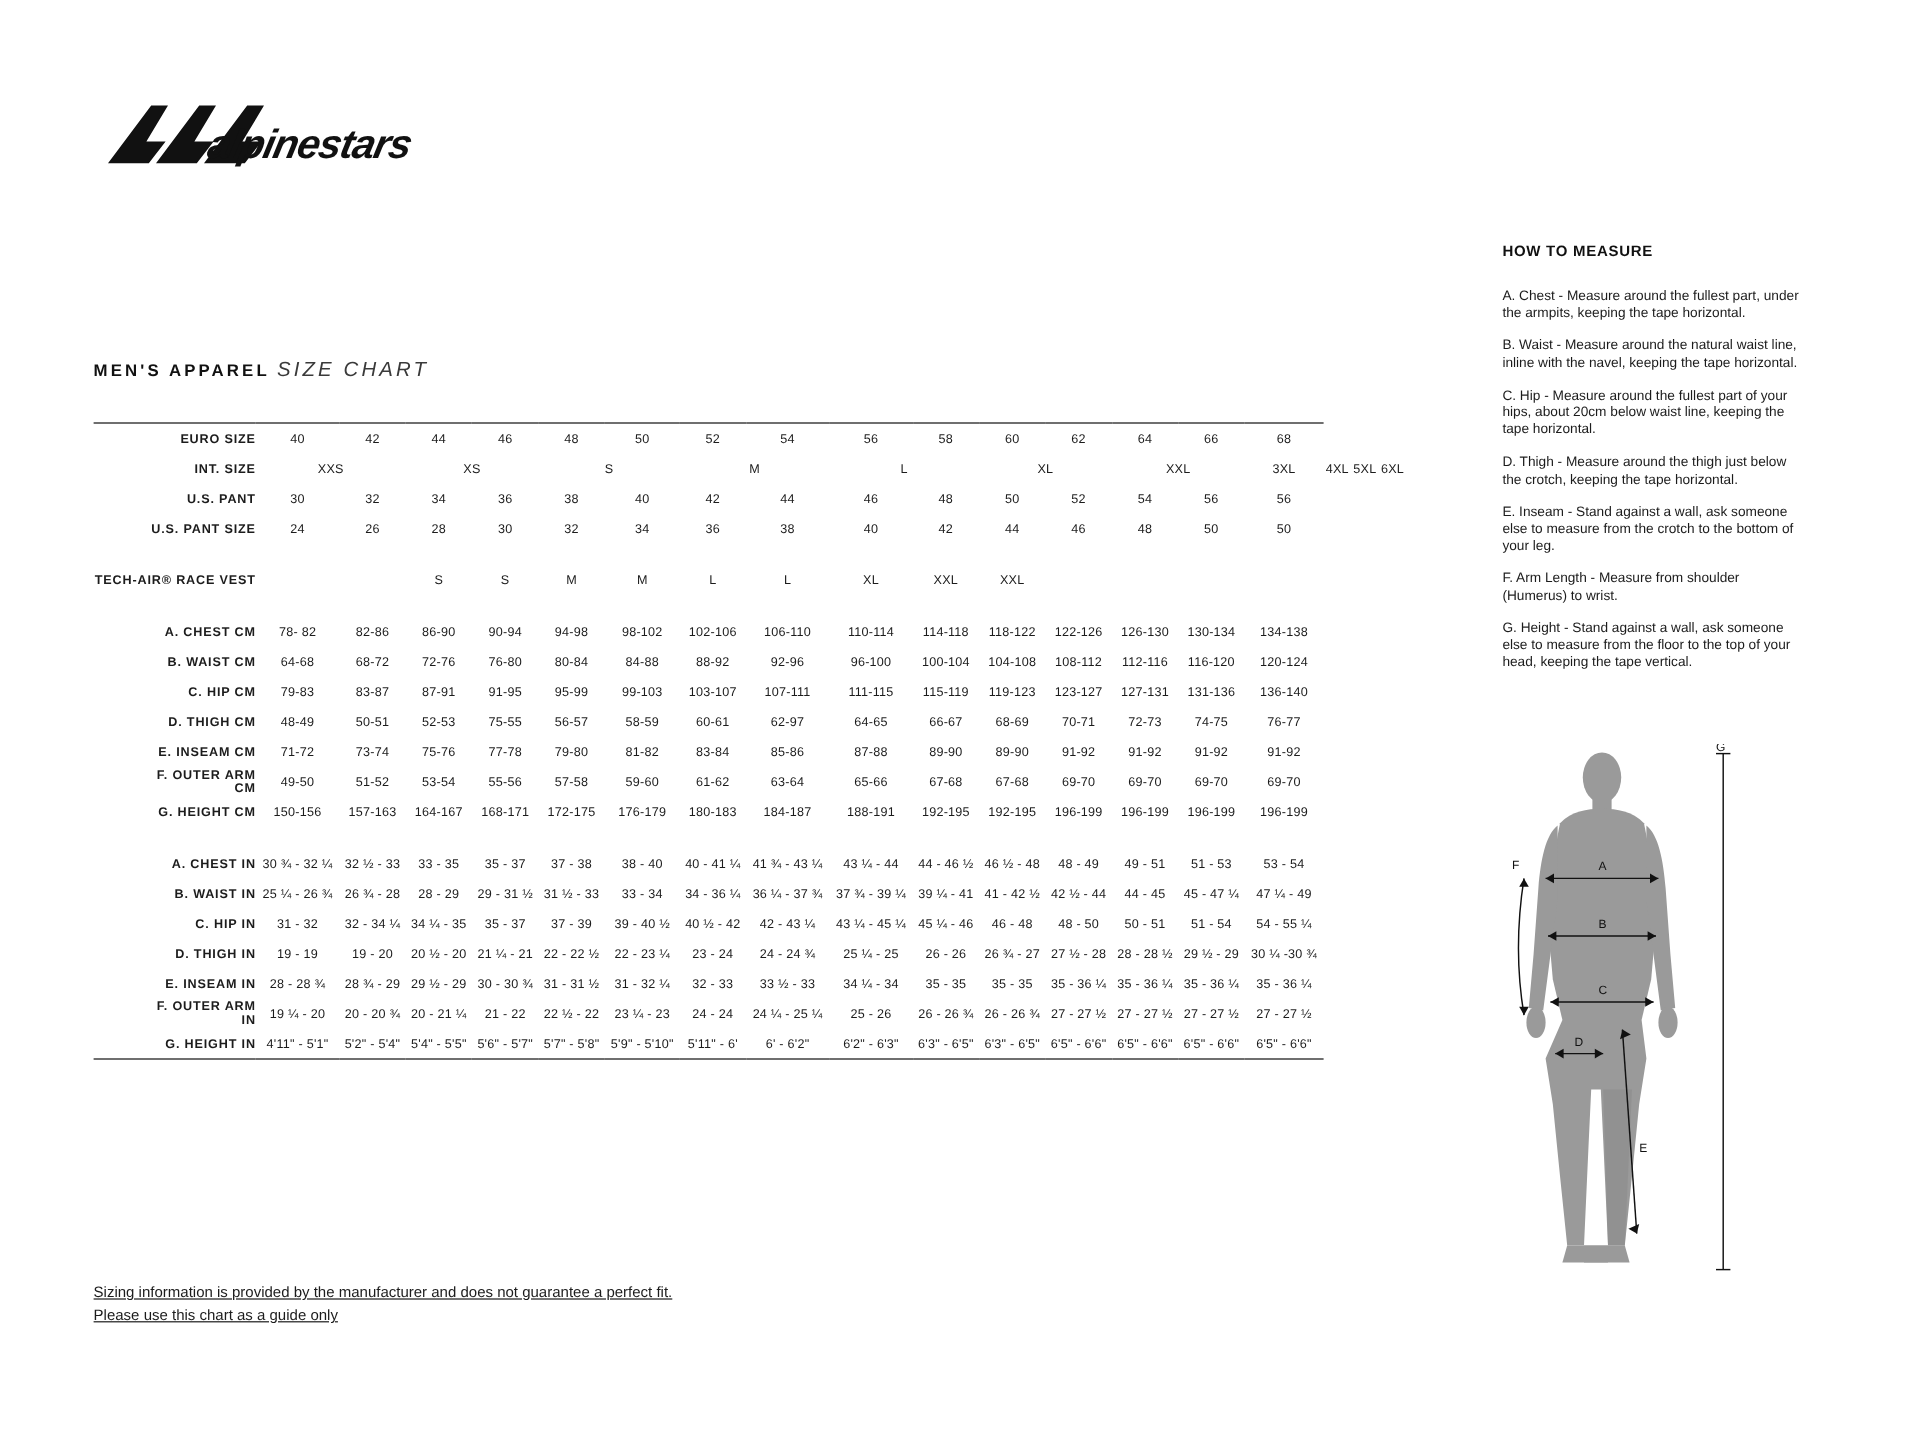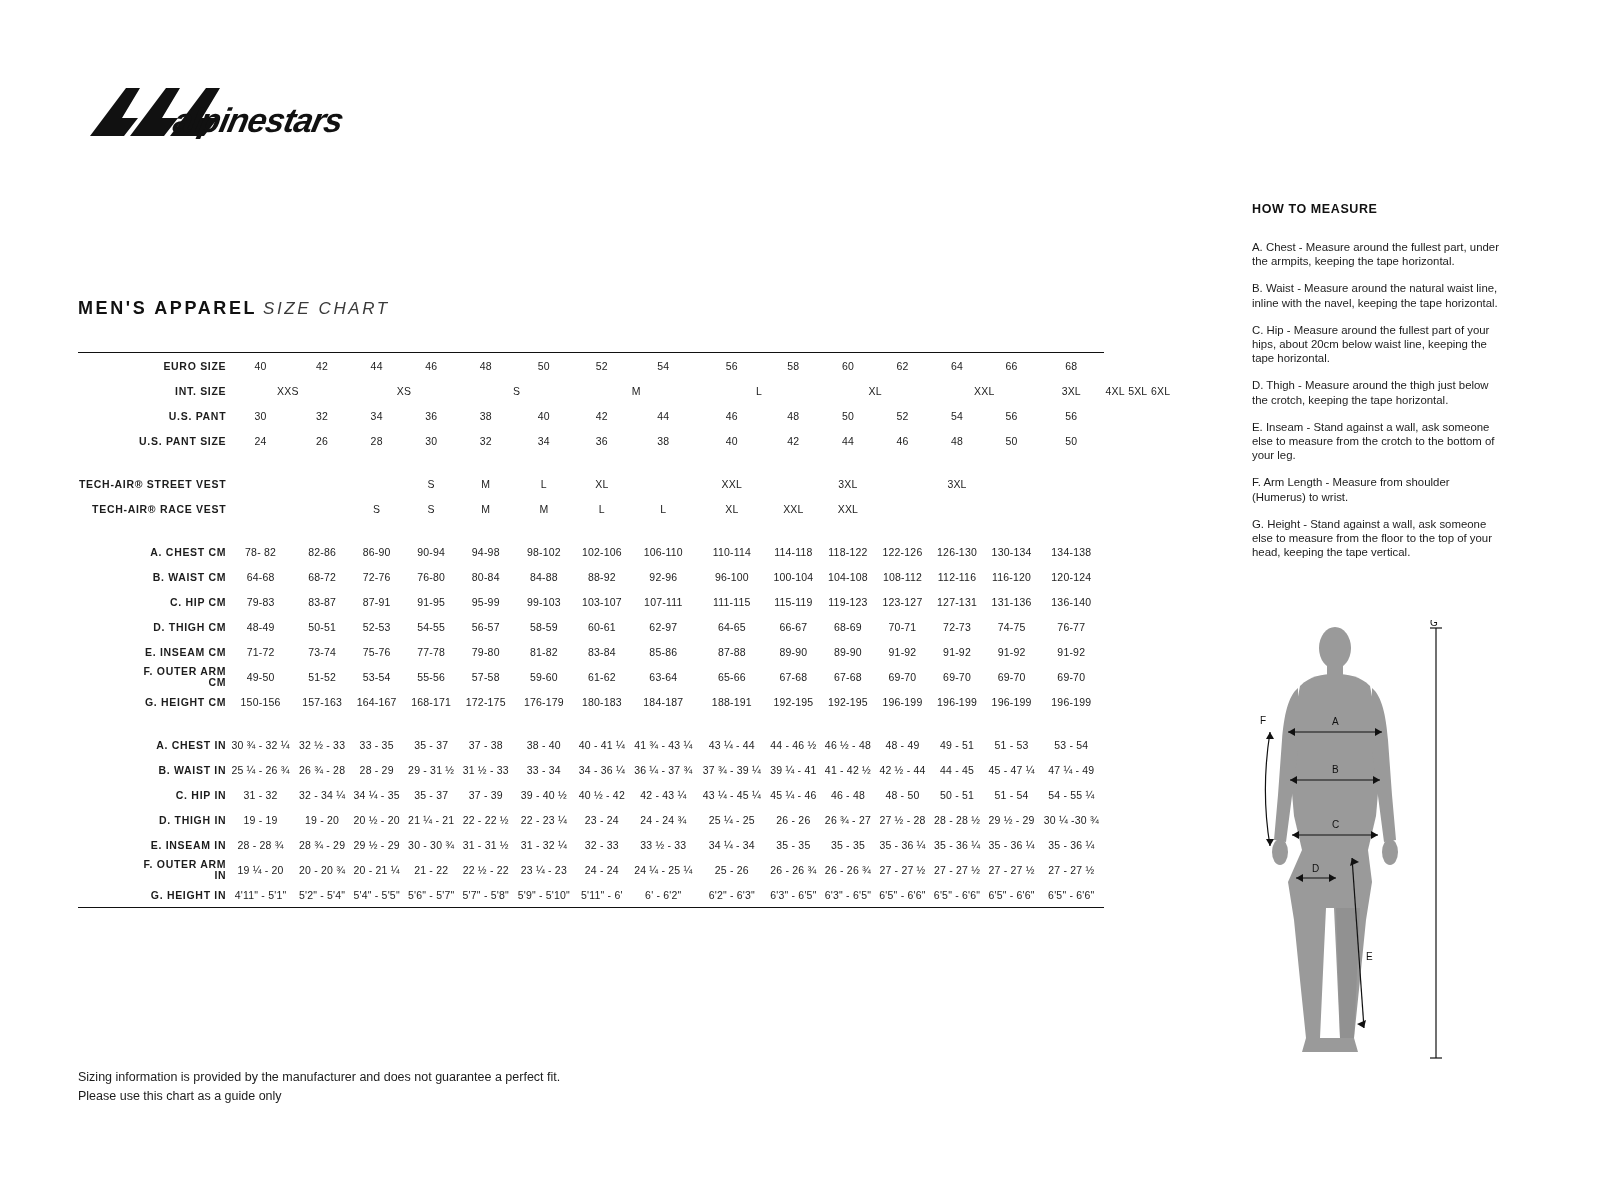--- a/index.html
+++ b/index.html
@@ -26,21 +26,21 @@
   }
 
   
   #title-block {
     position: absolute;
     left: 78px;
     top: 298px;
     white-space: nowrap;
   }
   #title-strong {
-    font-size: 18px;
+    font-size: 14px;
     font-weight: bold;
     letter-spacing: 2.6px;
     color: #111;
   }
   #title-light {
     font-size: 17px;
     font-weight: normal;
     font-style: italic;
     letter-spacing: 2.6px;
     color: #3a3a3a;
@@ -118,20 +118,21 @@
   }
 
   
   #footer {
     position: absolute;
     left: 78px;
     top: 1068px;
     font-size: 12.5px;
     line-height: 19px;
     color: #1c1c1c;
+    text-decoration: underline;
   }
 </style>
 </head>
 <body>
 
 <div id="logo">
   <svg viewBox="0 0 275 70" width="275" height="70" aria-hidden="true">
     <g fill="#111111">
       <path d="M12 58 L48 10 L62 10 L44 40 L60 40 L46 58 Z"></path>
       <path d="M52 58 L88 10 L102 10 L84 40 L100 40 L86 58 Z"></path>
@@ -218,38 +219,20 @@
       <td>46</td>
       <td>48</td>
       <td>50</td>
       <td>50</td>
     </tr>
 
     <tr class="spacer">
         <td colspan="16"></td>
       </tr>
 
-    <tr>
-      <td class="rowhead">TECH-AIR® STREET VEST</td>
-      <td></td>
-      <td></td>
-      <td></td>
-      <td>S</td>
-      <td>M</td>
-      <td>L</td>
-      <td>XL</td>
-      <td></td>
-      <td>XXL</td>
-      <td></td>
-      <td>3XL</td>
-      <td></td>
-      <td>3XL</td>
-      <td></td>
-      <td></td>
-    </tr>
 
     <tr>
       <td class="rowhead">TECH-AIR® RACE VEST</td>
       <td></td>
       <td></td>
       <td>S</td>
       <td>S</td>
       <td>M</td>
       <td>M</td>
       <td>L</td>
@@ -322,21 +305,21 @@
       <td>127-131</td>
       <td>131-136</td>
       <td>136-140</td>
     </tr>
 
     <tr>
       <td class="rowhead">D. THIGH CM</td>
       <td>48-49</td>
       <td>50-51</td>
       <td>52-53</td>
-      <td>54-55</td>
+      <td>75-55</td>
       <td>56-57</td>
       <td>58-59</td>
       <td>60-61</td>
       <td>62-97</td>
       <td>64-65</td>
       <td>66-67</td>
       <td>68-69</td>
       <td>70-71</td>
       <td>72-73</td>
       <td>74-75</td>

